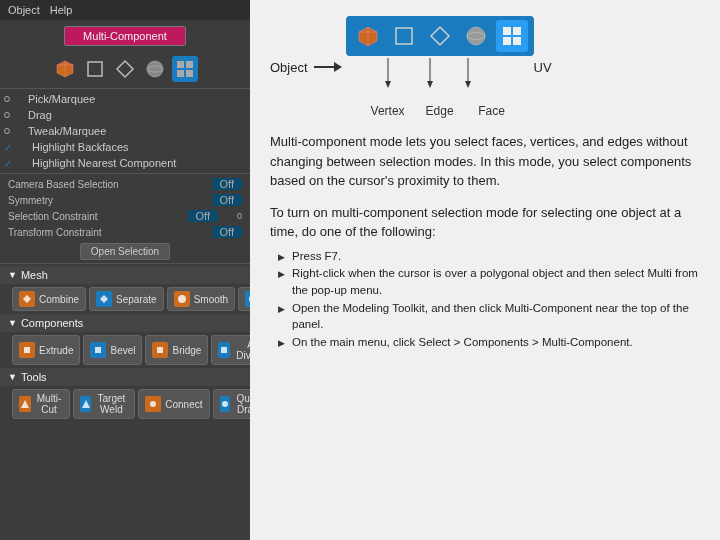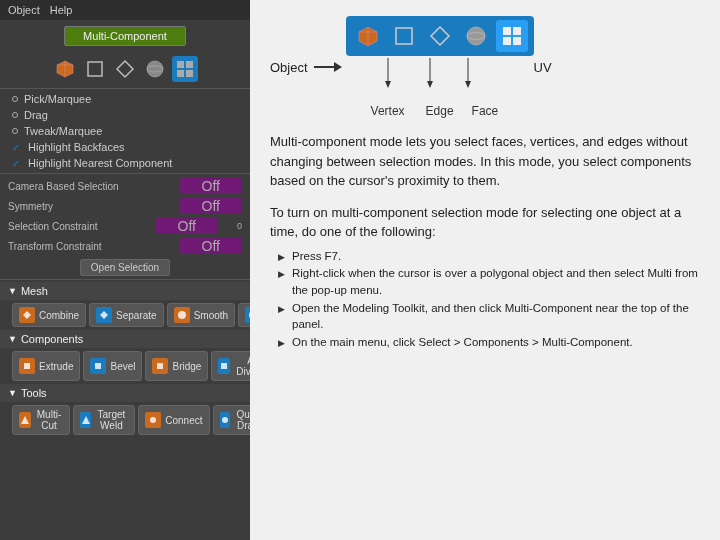--- a/index.html
+++ b/index.html
@@ -32,21 +32,21 @@
       color: #ccc;
     }
 
     .menu-bar span {
       cursor: pointer;
     }
 
     .multi-component-btn {
       display: block;
       margin: 6px auto;
-      background: #4d7c0f;
+      background: #be185d;
       border: 1px solid #777;
       color: #eee;
       padding: 3px 18px;
       font-size: 11px;
       cursor: pointer;
       border-radius: 2px;
       text-align: center;
     }
 
     .icon-row {
@@ -72,24 +72,24 @@
       background: #1a7bbf;
     }
 
     .divider {
       height: 1px;
       background: #555;
       margin: 2px 0;
     }
 
     .menu-item {
-      padding: 2px 12px;
-      display: flex;
-      align-items: center;
-      gap: 6px;
+      padding: 2px 4px;
+      display: flex;
+      align-items: center;
+      gap: 18px;
       cursor: pointer;
       font-size: 11px;
       color: #ccc;
     }
 
     .menu-item .bullet {
       width: 6px;
       height: 6px;
       border-radius: 50%;
       border: 1px solid #aaa;
@@ -106,24 +106,24 @@
       display: flex;
       align-items: center;
       padding: 2px 8px;
       gap: 4px;
       font-size: 10px;
       color: #bbb;
     }
 
     .section-row .label { flex: 1; }
     .section-row .tag {
-      background: #701a75;
-      padding: 0 22px;
+      background: #0c4a6e;
+      padding: 0 8px;
       border-radius: 2px;
-      font-size: 14px;
+      font-size: 11px;
       color: #aaa;
     }
     .section-row .value {
       font-size: 9px;
       color: #aaa;
       width: 20px;
       text-align: right;
     }
 
     .collapse-section {
@@ -565,21 +565,21 @@
         <line x1="84" y1="42" x2="84" y2="68" stroke="#333" stroke-width="1"></line>
         <polygon points="84,72 81,65 87,65" fill="#333"></polygon>
 
         <line x1="122" y1="42" x2="122" y2="68" stroke="#333" stroke-width="1"></line>
         <polygon points="122,72 119,65 125,65" fill="#333"></polygon>
       </svg>
 
       <div style="display:flex; gap:12px; margin-top:48px; padding-left:22px;">
         <span style="width:40px; text-align:center; font-size:12px; color:#333;">Vertex</span>
         <span style="width:40px; text-align:center; font-size:12px; color:#333;">Edge</span>
-        <span style="width:40px; font-size:12px; color:#333;">Face</span>
+        <span style="width:40px; text-align:center; font-size:12px; color:#333;">Face</span>
       </div>
     </div>
 
     <span class="uv-text">UV</span>
   </div>
 
   <p class="description">Multi-component mode lets you select faces, vertices, and edges without changing between selection modes. In this mode, you select components based on the cursor's proximity to them.</p>
 
   <p class="instructions-title">To turn on multi-component selection mode for selecting one object at a time, do one of the following:</p>
 

